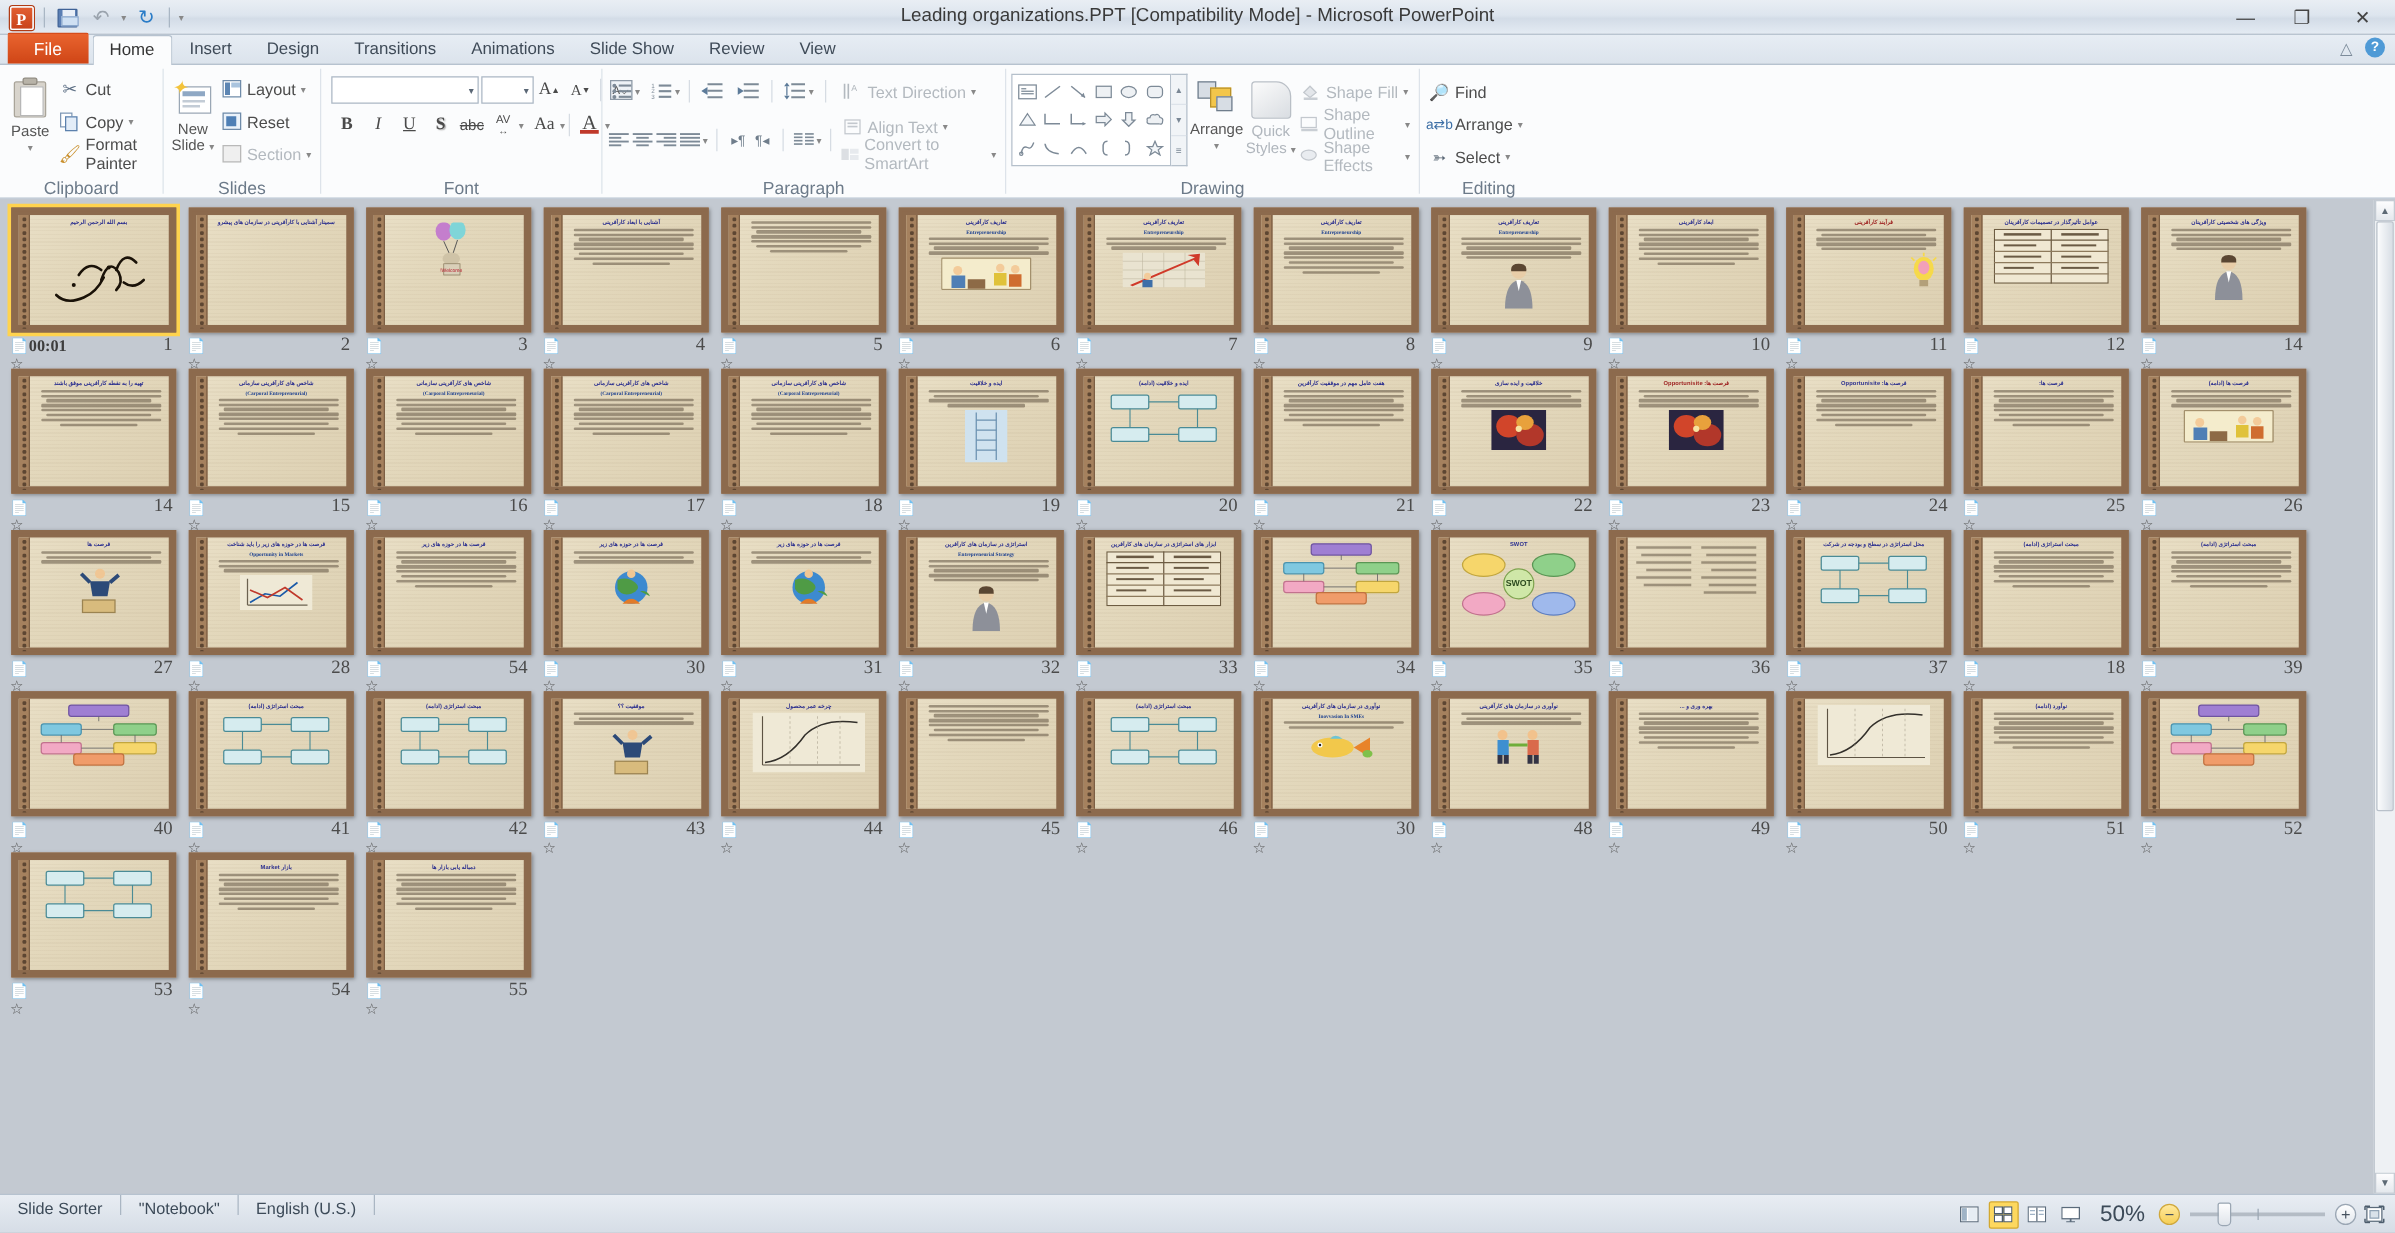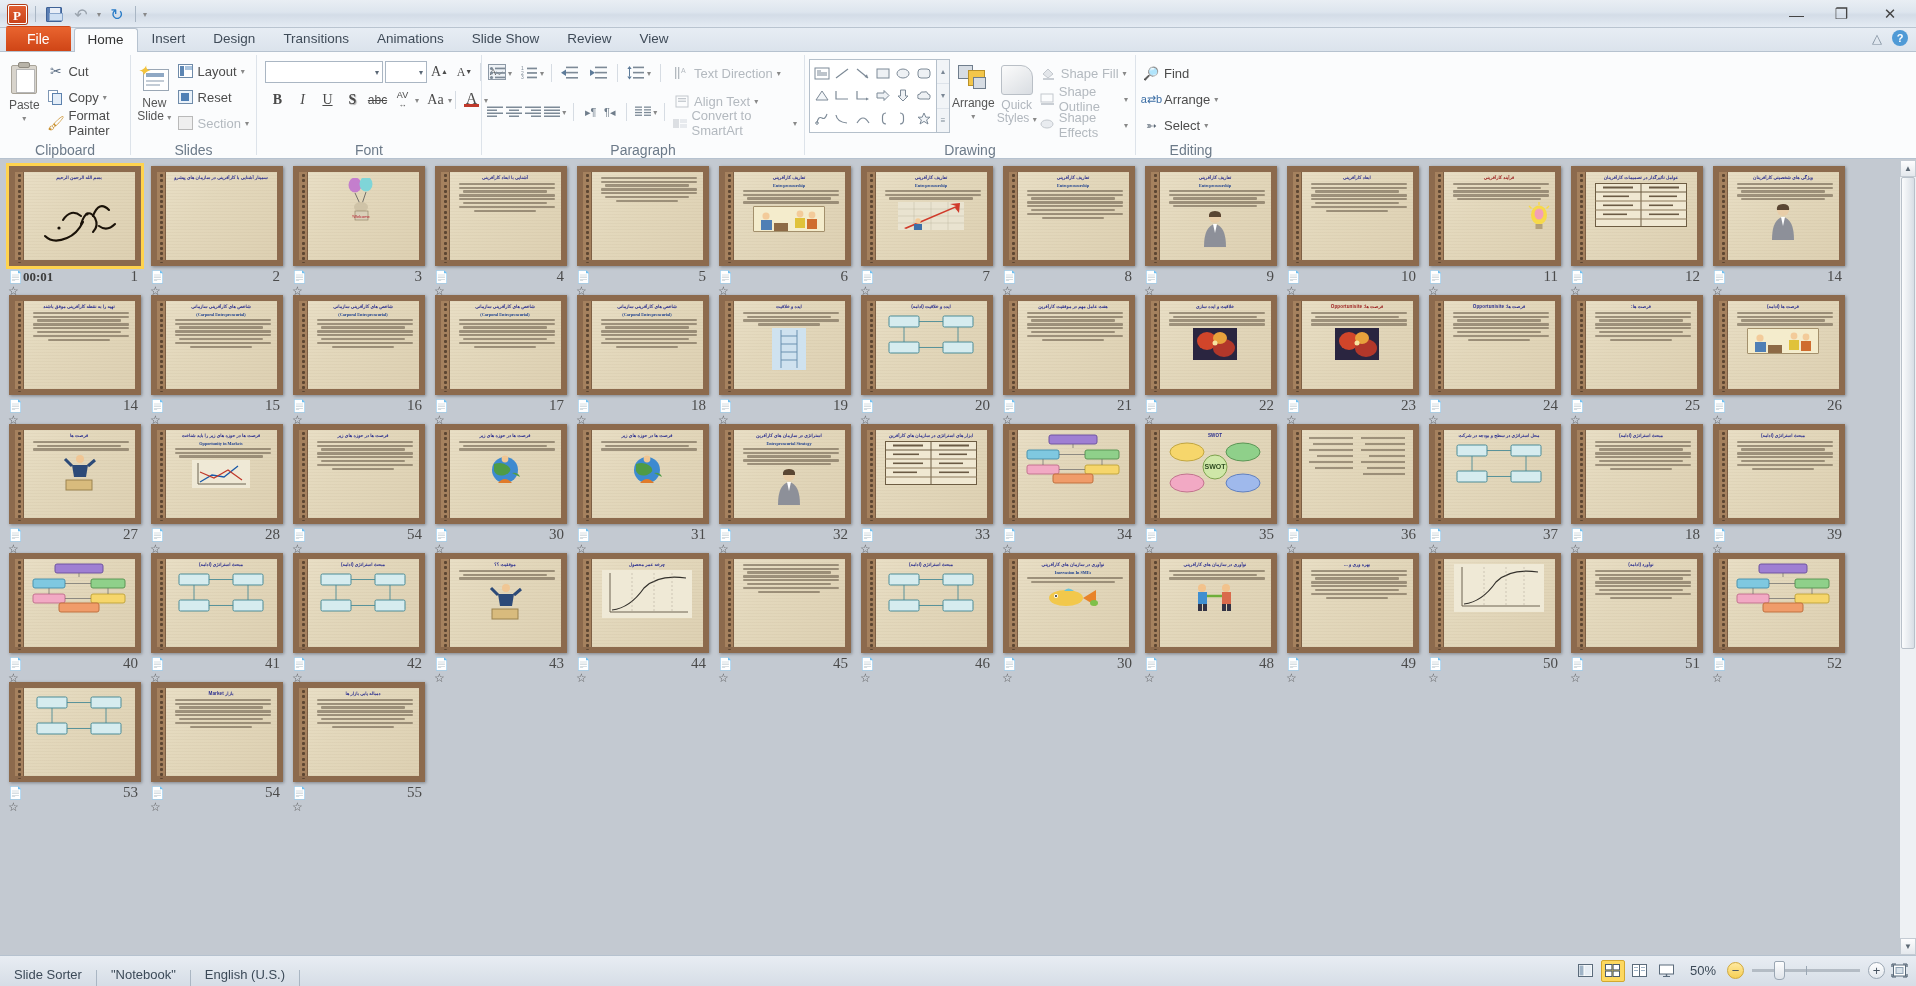--- a/index.html
+++ b/index.html
@@ -247,29 +247,29 @@
     background:linear-gradient(to bottom,#fdfdfe,#e4e8ed); border:1px solid #c4cbd3; font-size:8px; color:#5d6975;}
   .vs-track { flex:1; background:#eef1f4; position:relative;}
   .vs-thumb { position:absolute; left:1px; right:1px; top:0; height:62%;
     background:linear-gradient(to right,#fbfcfd,#d8dee5); border:1px solid #b9c1ca; border-radius:2px;}
 
   
   .statusbar {
     position:absolute; left:0; right:0; bottom:0; height:31px;
     background:linear-gradient(to bottom,#e8edf3,#d6dde6);
     border-top:1px solid #b6c2cf;
-    display:flex; align-items:flex-end;
+    display:flex; align-items:flex-start;
   }
   .sb-item { padding:0 14px; font-size:13px; color:#3c4a58; height:22px; line-height:22px;}
   .sb-div { width:1px; height:16px; background:#aab6c3; }
   .sb-right { margin-left:auto; display:flex; align-items:center; height:31px; padding-right:6px; gap:3px;}
   .viewbtn { width:24px;height:22px; display:flex;align-items:center;justify-content:center; border-radius:2px;}
   .viewbtn.active { background:#fdd85f; border:1px solid #d3a82f; }
   .vb-ico { width:15px;height:13px; }
-  .zoomtxt { font-size:13px; color:#3c4a58; padding:0 8px; }
+  .zoomtxt { font-size:18px; color:#3c4a58; padding:0 8px; }
   .zoom-minus, .zoom-plus {
     width:17px;height:17px;border-radius:50%;
     border:1px solid #9aa6b3;display:flex;align-items:center;justify-content:center;
     font-size:13px;color:#46525f;background:linear-gradient(to bottom,#fefefe,#e3e8ee);
   }
   .zoom-minus { background:linear-gradient(to bottom,#ffe9a0,#f6cf55); border-color:#d0a83c;}
   .zoom-track { width:108px; height:3px; background:#b4bcc5; position:relative; margin:0 5px;}
   .zoom-tick { position:absolute; left:50%; top:-3px; width:1px; height:9px; background:#9aa6b3;}
   .zoom-thumb { position:absolute; left:22px; top:-8px; width:11px; height:19px;
     background:linear-gradient(to bottom,#fdfdfe,#dfe4ea); border:1px solid #9aa6b3; border-radius:2px 2px 4px 4px;}
@@ -286,20 +286,21 @@
     <div class="qat-sep"></div>
     <div class="qat-ico">
         <div class="save-ico"></div>
       </div>
     <div class="qat-ico undo-arrow">↶</div>
     <div class="tiny-caret">▾</div>
     <div class="qat-ico redo-arrow">↻</div>
     <div class="qat-sep"></div>
     <div class="tiny-caret">▾</div>
   </div>
+  <div class="title-text">Leading organizations.PPT [Compatibility Mode]  -  Microsoft PowerPoint</div>
   <div class="wincontrols">
     <div class="wb">—</div>
     <div class="wb">❐</div>
     <div class="wb close">✕</div>
   </div>
 </div>
 
 <div class="tabsrow">
   <div class="tab file">File</div>
   <div class="tab active">Home</div>

